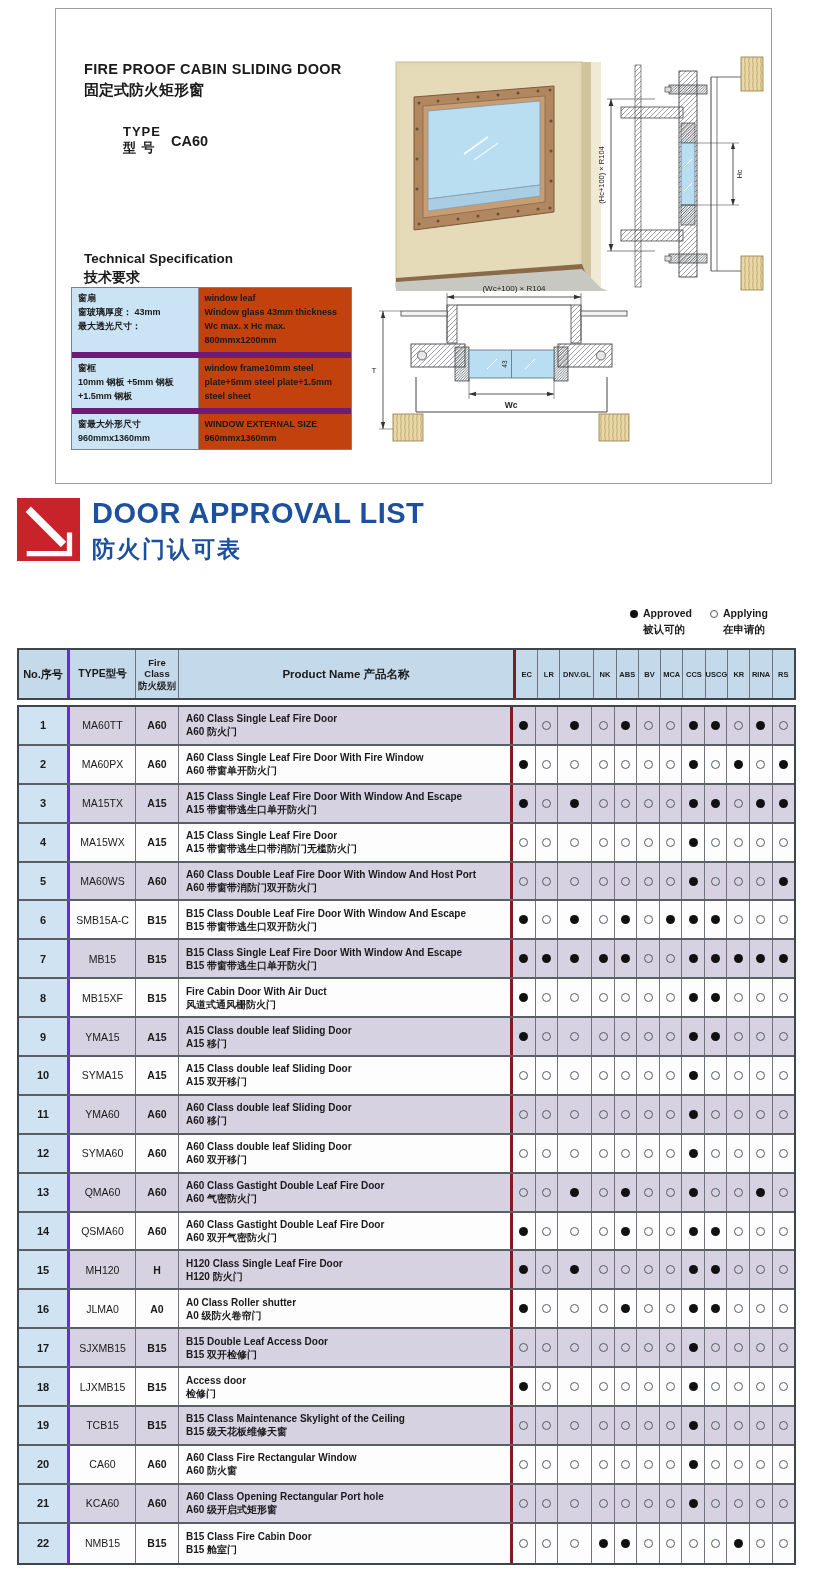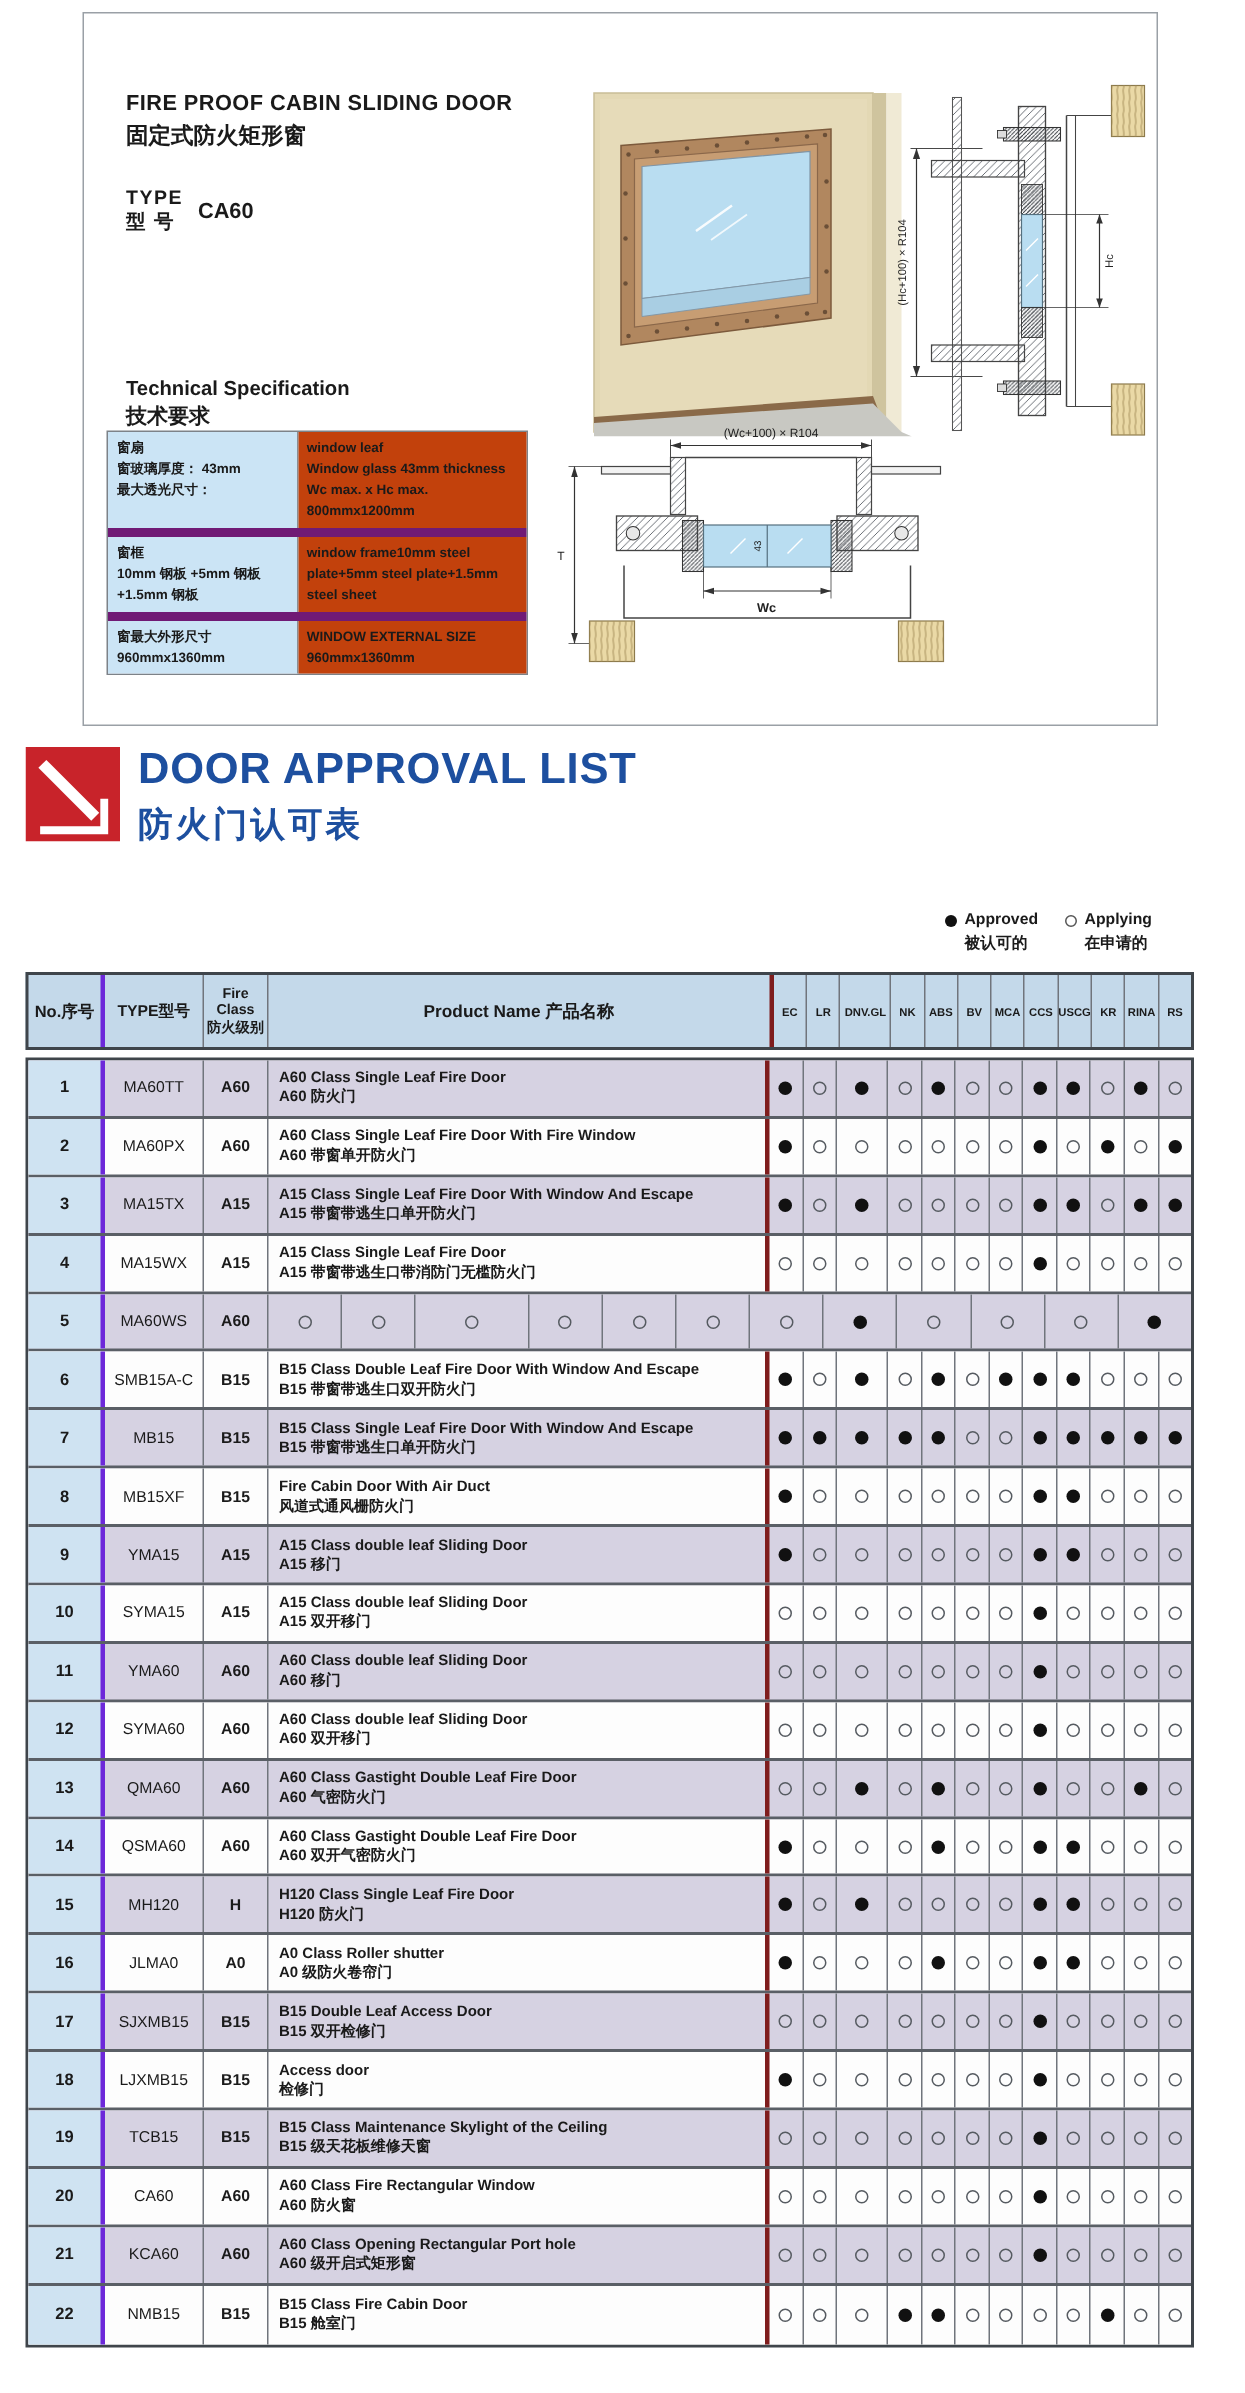--- a/index.html
+++ b/index.html
@@ -5,21 +5,21 @@
   html,body{margin:0;padding:0;background:#fff;}
   body{font-family:"Liberation Sans","DejaVu Sans",sans-serif;color:#1a1a1a;}
   .page{position:relative;width:830px;height:1595px;background:#fff;overflow:hidden;}
 
   
   .product-box{position:absolute;left:55px;top:8px;width:715px;height:474px;border:1px solid #9aa0a6;background:#fff;}
   .p-title-en{position:absolute;left:28px;top:52px;font-size:14.5px;font-weight:bold;letter-spacing:.3px;}
   .p-title-zh{position:absolute;left:28px;top:72px;font-size:15px;font-weight:bold;}
   .type-row{position:absolute;left:28px;top:115px;display:flex;align-items:center;}
   .type-labels{display:flex;flex-direction:column;line-height:1.25;}
-  .type-labels span{font-size:13px;font-weight:bold;letter-spacing:1px;}
+  .type-labels span{font-size:13px;font-weight:bold;letter-spacing:1px;margin-left:39px;}
   .type-value{font-size:14.5px;font-weight:bold;margin-left:10px;margin-top:2px;}
   .spec-title-en{position:absolute;left:28px;top:242px;font-size:13.5px;font-weight:bold;}
   .spec-title-zh{position:absolute;left:28px;top:260px;font-size:14px;font-weight:bold;}
 
   .spec-table{position:absolute;left:15px;top:278px;width:279px;border:1.5px solid #7d8288;}
   .spec-row{display:flex;border-bottom:6px solid #701a75;}
   .spec-row:last-child{border-bottom:none;}
   .spec-zh{width:122px;background:#cbe4f5;padding:4px 6px;font-size:9px;font-weight:600;line-height:1.55;white-space:pre-line;border-right:1px solid #8a8f95;}
   .spec-en{width:151px;background:#c2410c;padding:4px 6px;font-size:9px;font-weight:600;line-height:1.55;white-space:pre-line;}
 
@@ -513,20 +513,24 @@
             </div>
             <div class="soc-cell">
               <span class="dot open"></span>
             </div>
           </div>
         </div>
         <div class="trow odd">
           <div class="c-no">5</div>
           <div class="c-type">MA60WS</div>
           <div class="c-fire">A60</div>
+          <div class="c-name">
+            <div class="name-en">A60 Class Double Leaf Fire Door With Window And Host Port</div>
+            <div class="name-zh">A60 带窗带消防门双开防火门</div>
+          </div>
           <div class="c-socs">
             <div class="soc-cell">
               <span class="dot open"></span>
             </div>
             <div class="soc-cell">
               <span class="dot open"></span>
             </div>
             <div class="soc-cell wide">
               <span class="dot open"></span>
             </div>

